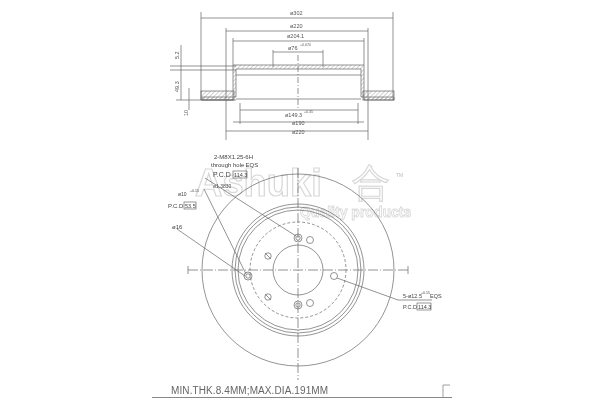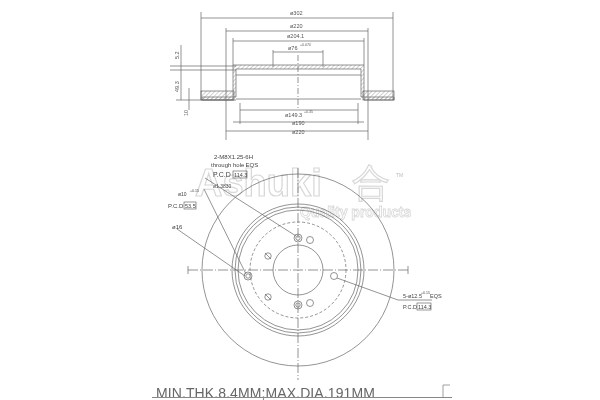--- a/index.html
+++ b/index.html
@@ -1,20 +1,20 @@
 <!DOCTYPE html>
 <html><head>
 <meta charset="utf-8">
 <style>
   html, body { margin:0; padding:0; background:#ffffff; }
   body { width:600px; height:400px; position:relative; overflow:hidden; font-family:"Liberation Sans", sans-serif; }
   svg { position:absolute; left:0; top:0; }
   .dim { font-family:"Liberation Sans", sans-serif; font-size:5.5px; fill:#555; }
   .lbl { font-family:"Liberation Sans", sans-serif; font-size:6px; fill:#444; }
-  .foot { position:absolute; left:156px; top:385px; font-size:14px; color:#666; letter-spacing:0.1px; }
+  .foot { position:absolute; left:171px; top:385px; font-size:10px; color:#666; letter-spacing:0.1px; }
   .baseline { position:absolute; left:152px; top:397px; width:300px; height:1.2px; background:#888; }
   .logo { font-family:"Liberation Sans", sans-serif; font-size:38px; font-weight:bold; fill:none; stroke:#d8d8d8; stroke-width:1.2; }
   .tagline { font-family:"Liberation Sans", sans-serif; font-size:14px; font-weight:bold; fill:none; stroke:#d8d8d8; stroke-width:0.8; }
 </style>
 </head>
 <body>
 
 <svg width="600" height="400" viewBox="0 0 600 400">
   <defs>
     <pattern id="hatch" patternUnits="userSpaceOnUse" width="3" height="3" patternTransform="rotate(45)">

